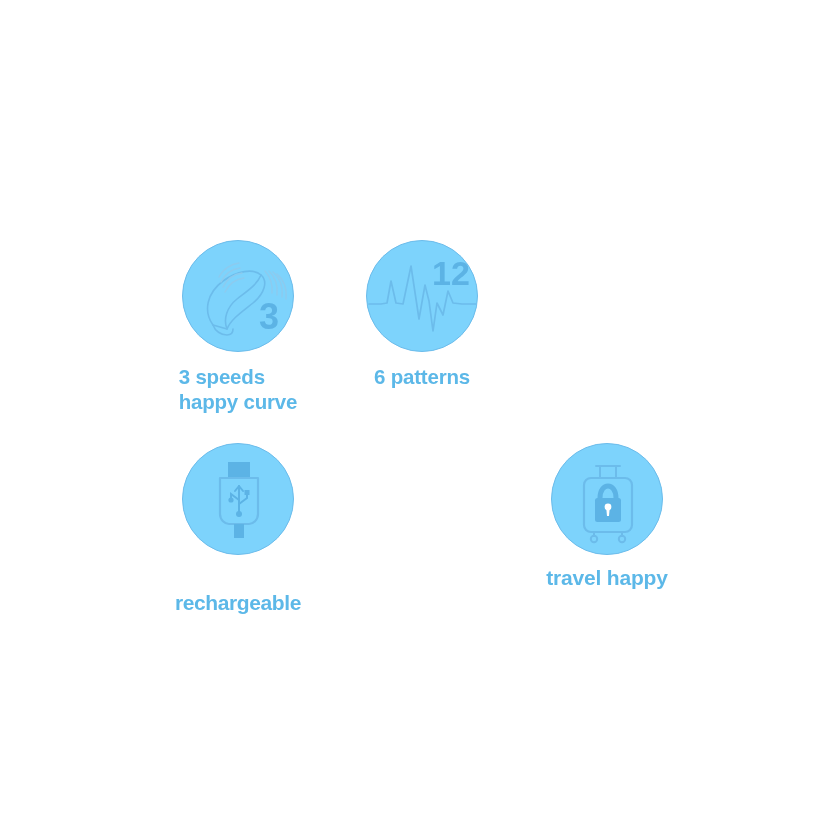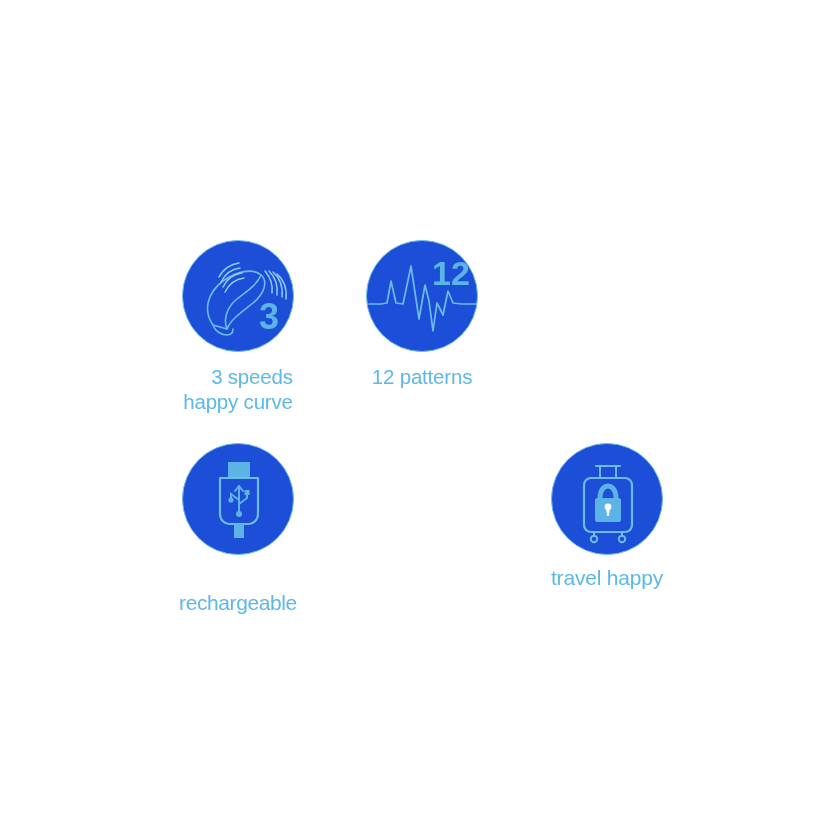--- a/index.html
+++ b/index.html
@@ -36,33 +36,33 @@
   .row-2 { top: 443px; }
 
   .icon-disc {
     width: 112px;
     height: 112px;
     border-radius: 50%;
     border: 1.6px solid #6CBCEB;
     box-sizing: border-box;
     position: relative;
     overflow: hidden;
-    background: #1d4ed8;
+    background: #7dd3fc;
   }
   .icon-disc svg {
     position: absolute;
     left: 0;
     top: 0;
     display: block;
   }
   .feature-label {
     margin-top: 12px;
-    text-align: right;
+    text-align: left;
     font-size: 20.5px;
-    font-weight: normal;
+    font-weight: bold;
     line-height: 1.22;
     color: #5CB8E8;
     letter-spacing: -0.2px;
     white-space: nowrap;
   }
   .feature-label .line2 { display: block; }
   .label-row2 {
     margin-top: 10px;
     font-size: 21px;
   }
@@ -102,21 +102,21 @@
 
   <div class="feature-cell col-2 row-1">
     <div class="icon-disc">
       <svg width="112" height="112" viewBox="0 0 112 112">
         <path d="M2 63 L14 63 L20 62 L24 40 L29 62 L36 63 L44 25 L52 78 L58 44
                  L62 60 L66 90 L70 62 L76 74 L81 50 L86 62 L95 63 L110 63" fill="none" stroke="#6CBCEB" stroke-width="1.7" stroke-linejoin="round" stroke-linecap="round"></path>
         <text x="84" y="44" text-anchor="middle" font-family="Liberation Sans, sans-serif" font-size="34" font-weight="bold" fill="#5CB3E5">12</text>
       </svg>
     </div>
     <div class="feature-label">
-      <span>12 patterns</span>
+      <span>6 patterns</span>
     </div>
   </div>
 
 
   <div class="feature-cell col-1 row-2">
     <div class="icon-disc">
       <svg width="112" height="112" viewBox="0 0 112 112">
 
         <rect x="45" y="18" width="22" height="16" fill="#5CB3E5"></rect>
 

